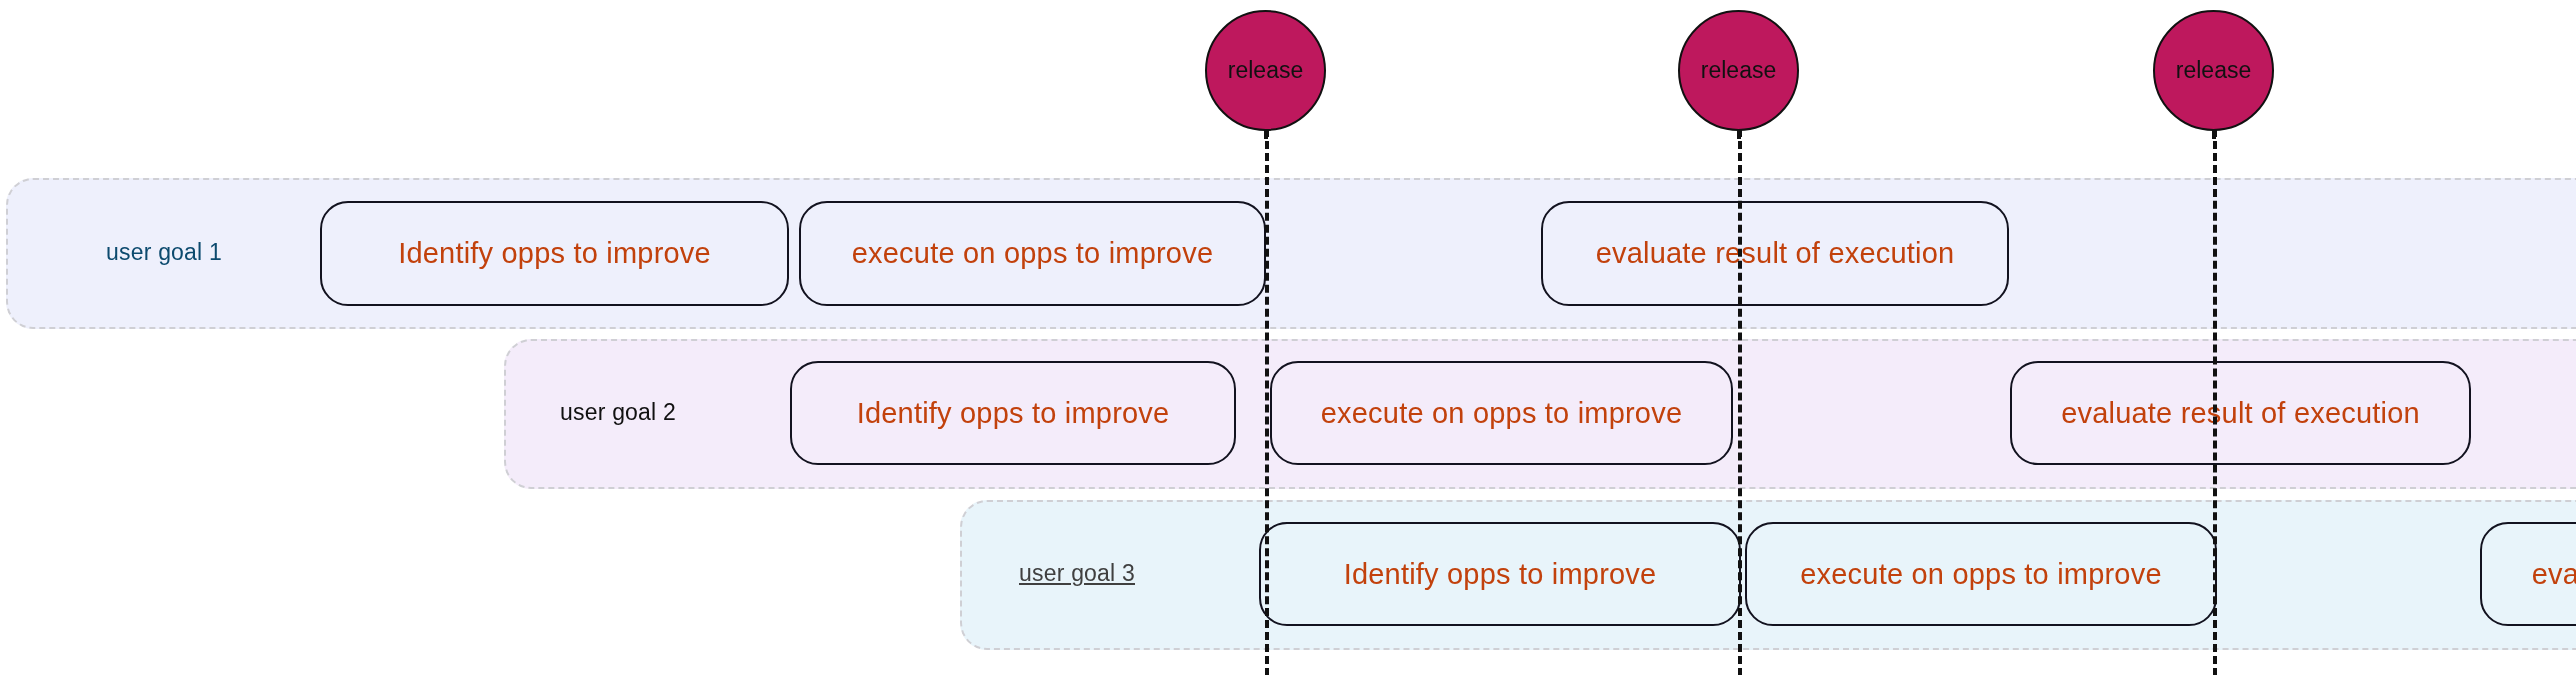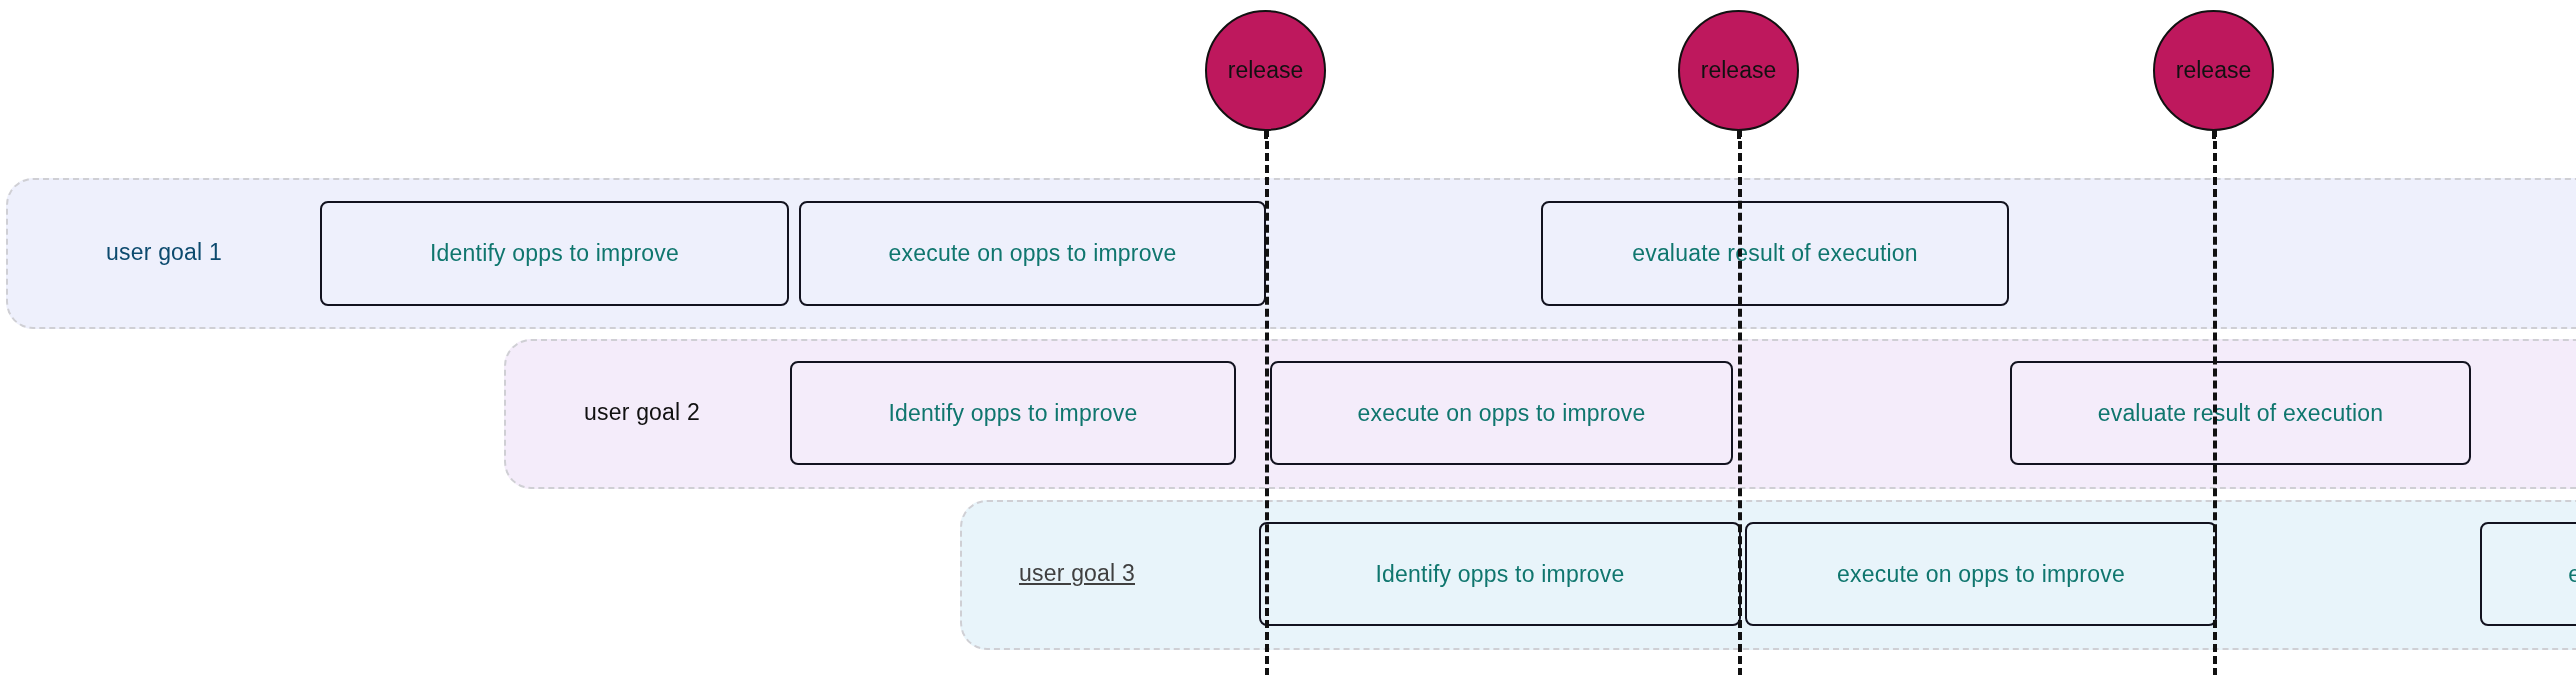--- a/index.html
+++ b/index.html
@@ -32,26 +32,26 @@
     color: #111111;
     white-space: nowrap;
     letter-spacing: 0.2px;
   }
 
   
   .task {
     position: absolute;
     box-sizing: border-box;
     border: 2.4px solid #12121f;
-    border-radius: 8px;
+    border-radius: 28px;
     display: flex;
     align-items: center;
     justify-content: center;
-    font-size: 23px;
-    color: #0f766e;
+    font-size: 29px;
+    color: #c2410c;
     white-space: nowrap;
     letter-spacing: 0.2px;
   }
 
   
   .release-marker {
     position: absolute;
     top: 0;
     height: 676px;
     width: 0;
@@ -96,21 +96,21 @@
 <div id="canvas" style="width: 2576px; height: 676px; background: rgb(255, 255, 255);">
 
   <div class="lane" id="lane-1-el" style="left: 6.4px; top: 178px; width: 2598px; height: 151px; background: rgb(238, 240, 252); border-color: rgb(207, 207, 212); z-index: 1;"></div>
   <div class="lane-label" style="left: 62px; top: 239px; z-index: 10; color: #0c4a6e; margin-left: 44px;">user goal 1</div>
 
   <div class="task" style="left: 320px; top: 201px; width: 469px; height: 105px; background: rgb(238, 240, 252); border-color: rgb(18, 18, 31); z-index: 20;">Identify opps to improve</div>
   <div class="task" style="left: 799px; top: 201px; width: 467px; height: 105px; background: rgb(238, 240, 252); border-color: rgb(18, 18, 31); z-index: 20;">execute on opps to improve</div>
   <div class="task" style="left: 1541px; top: 201px; width: 468px; height: 105px; background: rgb(238, 240, 252); border-color: rgb(18, 18, 31); z-index: 20;">evaluate result of execution</div>
 
   <div class="lane" id="lane-2-el" style="left: 504px; top: 339px; width: 2104px; height: 150px; background: rgb(244, 236, 250); border-color: rgb(207, 207, 212); z-index: 2;"></div>
-  <div class="lane-label" style="left: 584px; top: 399px; z-index: 11; color: rgb(17, 17, 17);">user goal 2</div>
+  <div class="lane-label" style="left: 560px; top: 399px; z-index: 11; color: rgb(17, 17, 17);">user goal 2</div>
 
   <div class="task" style="left: 790px; top: 361px; width: 446px; height: 104px; background: rgb(244, 236, 250); border-color: rgb(18, 18, 31); z-index: 21;">Identify opps to improve</div>
   <div class="task" style="left: 1270px; top: 361px; width: 463px; height: 104px; background: rgb(244, 236, 250); border-color: rgb(18, 18, 31); z-index: 21;">execute on opps to improve</div>
   <div class="task" style="left: 2010px; top: 361px; width: 461px; height: 104px; background: rgb(244, 236, 250); border-color: rgb(18, 18, 31); z-index: 21;">evaluate result of execution</div>
 
   <div class="lane" id="lane-3-el" style="left: 960px; top: 500px; width: 1650px; height: 150px; background: rgb(232, 244, 250); border-color: rgb(207, 207, 212); z-index: 3;"></div>
   <div class="lane-label" style="left: 1019px; top: 560px; z-index: 12; color: #404040; text-decoration: underline;">user goal 3</div>
 
   <div class="task" style="left: 1259px; top: 522px; width: 482px; height: 104px; background: rgb(232, 244, 250); border-color: rgb(18, 18, 31); z-index: 22;">Identify opps to improve</div>
   <div class="task" style="left: 1745px; top: 522px; width: 472px; height: 104px; background: rgb(232, 244, 250); border-color: rgb(18, 18, 31); z-index: 22;">execute on opps to improve</div>

